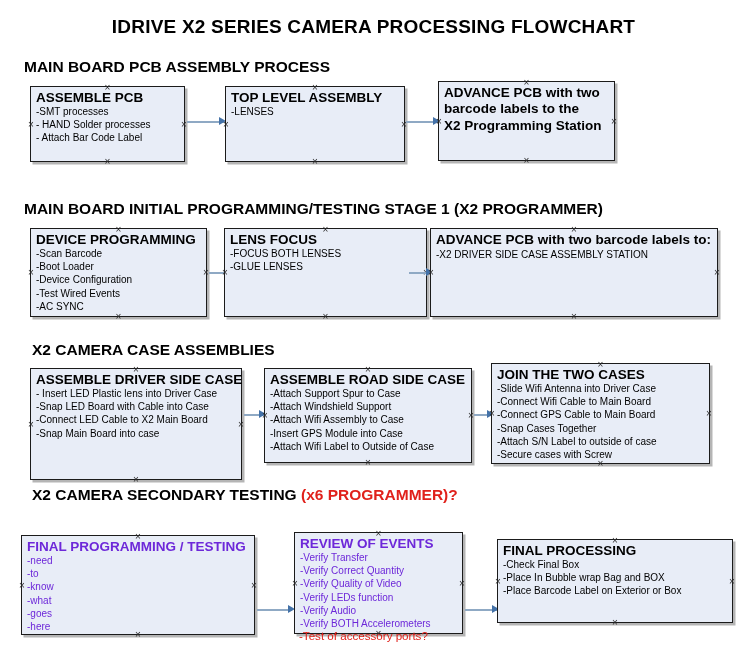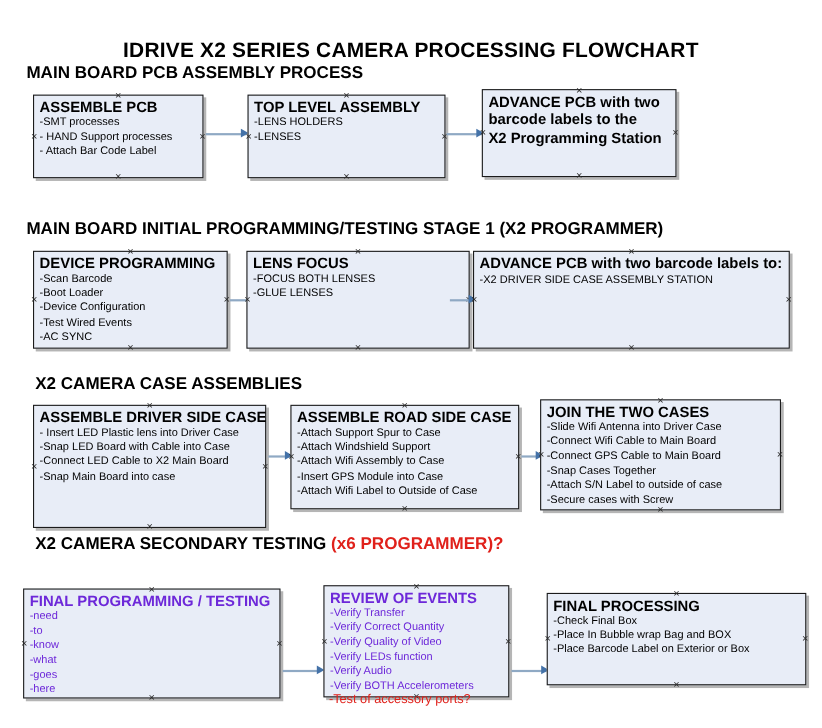--- a/index.html
+++ b/index.html
@@ -23,21 +23,20 @@
   .doc-title {
     position: absolute;
     left: 0;
     top: 16px;
     width: 747px;
     text-align: center;
     font-size: 19px;
     font-weight: bold;
     color: #000000;
     letter-spacing: 0.2px;
-    margin-top: 20px;
   }
   .section-title {
     position: absolute;
     font-size: 15.5px;
     font-weight: bold;
     color: #000000;
     white-space: nowrap;
   }
   .section-title .accent {
     color: #e0211b;
@@ -116,36 +115,35 @@
   <div class="doc-title">IDRIVE X2  SERIES CAMERA PROCESSING FLOWCHART</div>
 
   <div class="section-title" style="left:24px; top:58px;">
     <span>MAIN BOARD PCB ASSEMBLY PROCESS</span>
   </div>
 
   <div class="node" style="left:30px; top:86px; width:155px; height:76px;">
     <div class="node-body">
       <div class="node-title">ASSEMBLE PCB</div>
       <div class="node-line">-SMT processes</div>
-      <div class="node-line">- HAND Support processes</div>
+      <div class="node-line">- HAND Solder processes</div>
       <div class="node-line">- Attach Bar Code Label</div>
     </div>
     <span class="handle" style="left:50%; top:0;"></span>
     <span class="handle" style="left:50%; top:100%;"></span>
     <span class="handle" style="left:0; top:50%;"></span>
     <span class="handle" style="left:100%; top:50%;"></span>
   </div>
 
   <div class="conn" style="left:187px; top:121px; width:37px;"></div>
   <div class="conn-head" style="left:219px; top:117px;"></div>
 
   <div class="node" style="left:225px; top:86px; width:180px; height:76px;">
     <div class="node-body">
       <div class="node-title">TOP LEVEL ASSEMBLY</div>
-      <div class="node-line">-LENS HOLDERS</div>
       <div class="node-line">-LENSES</div>
     </div>
     <span class="handle" style="left:50%; top:0;"></span>
     <span class="handle" style="left:50%; top:100%;"></span>
     <span class="handle" style="left:0; top:50%;"></span>
     <span class="handle" style="left:100%; top:50%;"></span>
   </div>
 
   <div class="conn" style="left:406px; top:121px; width:32px;"></div>
   <div class="conn-head" style="left:433px; top:117px;"></div>

